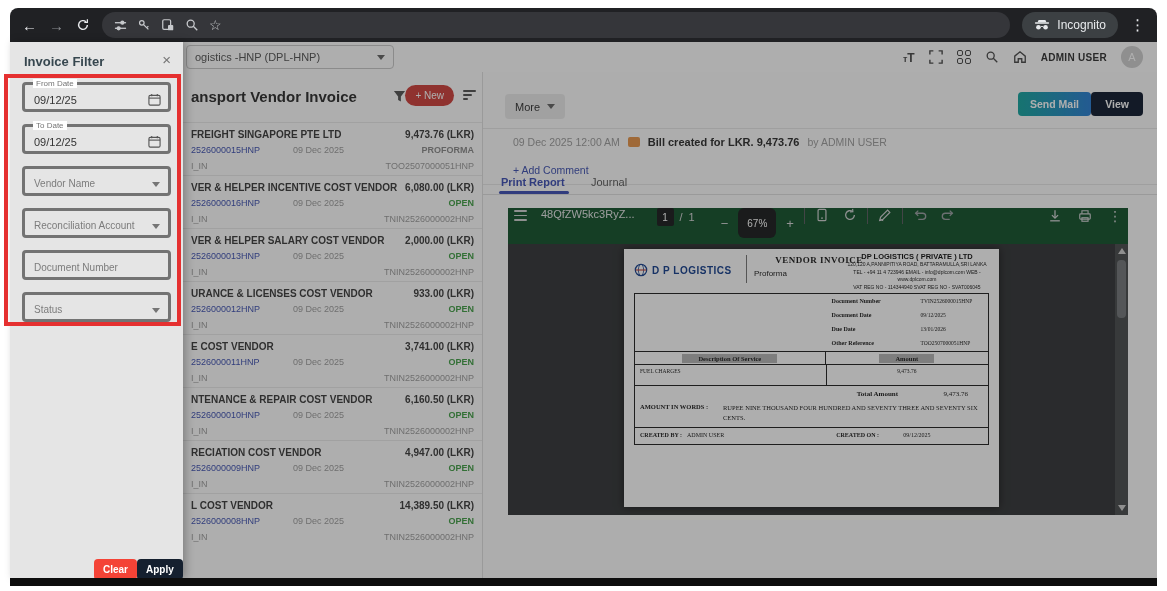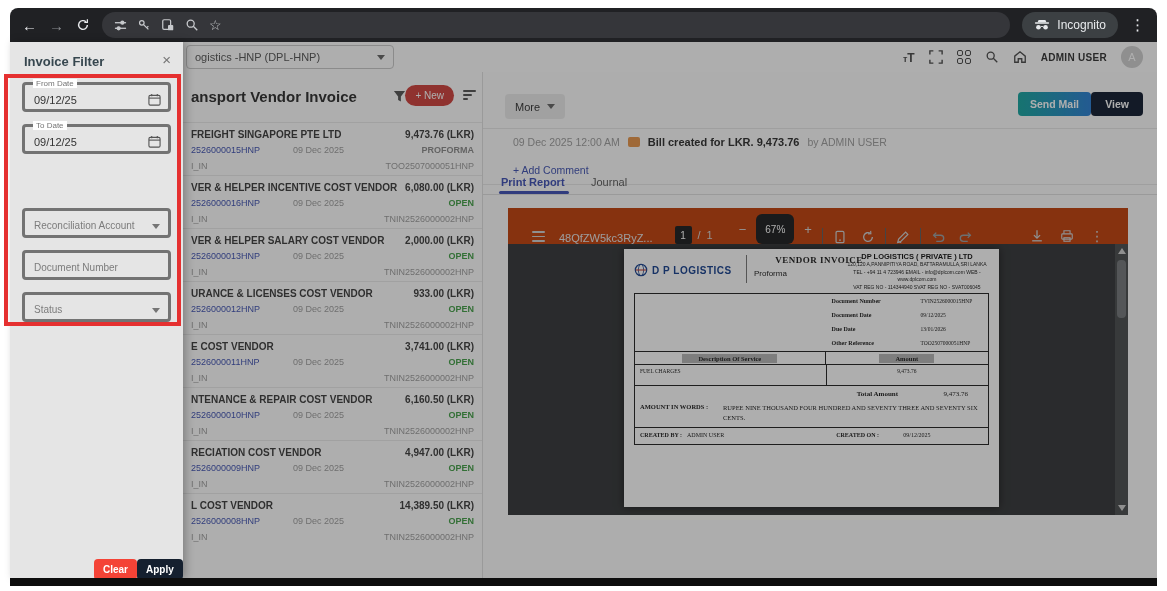--- a/index.html
+++ b/index.html
@@ -76,21 +76,21 @@
   .tl-by { font-size:10.5px; color:#9e9e9e; }
   .addc { position:absolute; left:30px; top:92px; font-size:10.5px; color:#4053b3; }
   .d-div2 { position:absolute; left:0; right:0; top:112px; border-top:1px solid #e8e8e8; }
   .tab-print { position:absolute; left:18px; top:104px; font-size:11px; font-weight:bold; color:#3f51b5; }
   .tab-journal { position:absolute; left:108px; top:104px; font-size:11px; color:#5a5a5a; }
   .tab-underline { position:absolute; left:16px; top:119px; width:70px; height:3px; background:#3f51b5; border-radius:2px; }
   .tabbar-line { position:absolute; left:0; right:0; top:122px; border-top:1px solid #e0e0e0; }
 
   
   .pdf { position:absolute; left:25px; top:136px; width:620px; height:307px; }
-  .pdf-toolbar { height:36px; background:#c2410c; display:flex; align-items:flex-end; padding:0 24px; color:#d6d7d8; }
+  .pdf-toolbar { height:36px; background:#14532d; display:flex; align-items:flex-start; padding:0 6px; color:#d6d7d8; }
   .bars i { display:block; width:13px; height:1.8px; background:#cfd1d2; margin:2.4px 0; border-radius:1px; }
   .fname { font-size:11px; color:#e4e5e6; margin-left:14px; max-width:120px; overflow:hidden; white-space:nowrap; }
   .pgrp { display:flex; align-items:center; gap:6px; margin-left:22px; font-size:11px; }
   .page-box { min-width:17px; height:18px; background:#1c1e1f; color:#fff; font-size:10px; border-radius:2px;
               display:flex; align-items:center; justify-content:center; padding:0 3px; }
   .zgrp { display:flex; align-items:center; gap:10px; margin-left:26px; }
   .zglyph { font-size:13px; color:#d6d7d8; }
   .zoom-box { width:38px; height:30px; background:#1c1e1f; color:#fff; font-size:10px; border-radius:6px;
               display:flex; align-items:center; justify-content:center; }
   .tb-sep { width:1px; height:16px; background:#5b5f62; margin:0 10px; }
@@ -502,20 +502,24 @@
     </div>
     <div class="ffield" style="top:82px;">
       <span class="flabel">To Date</span>
       <span class="fvalue">09/12/25</span>
       <svg class="cal-ic" width="13" height="13" viewBox="0 0 14 14" fill="none" stroke="#555" stroke-width="1.2">
         <rect x="1" y="2.5" width="12" height="10.5" rx="1.5"></rect>
           <path d="M1 5.5 H13"></path>
           <path d="M4 1 V3.5 M10 1 V3.5"></path>
       </svg>
     </div>
+    <div class="ffield" style="top:124px;">
+      <span class="fplace">Vendor Name</span>
+      <i class="sel-chev"></i>
+    </div>
     <div class="ffield" style="top:166px;">
       <span class="fplace">Reconciliation Account</span>
       <i class="sel-chev"></i>
     </div>
     <div class="ffield" style="top:208px;">
       <span class="fplace">Document Number</span>
     </div>
     <div class="ffield" style="top:250px;">
       <span class="fplace">Status</span>
       <i class="sel-chev"></i>

